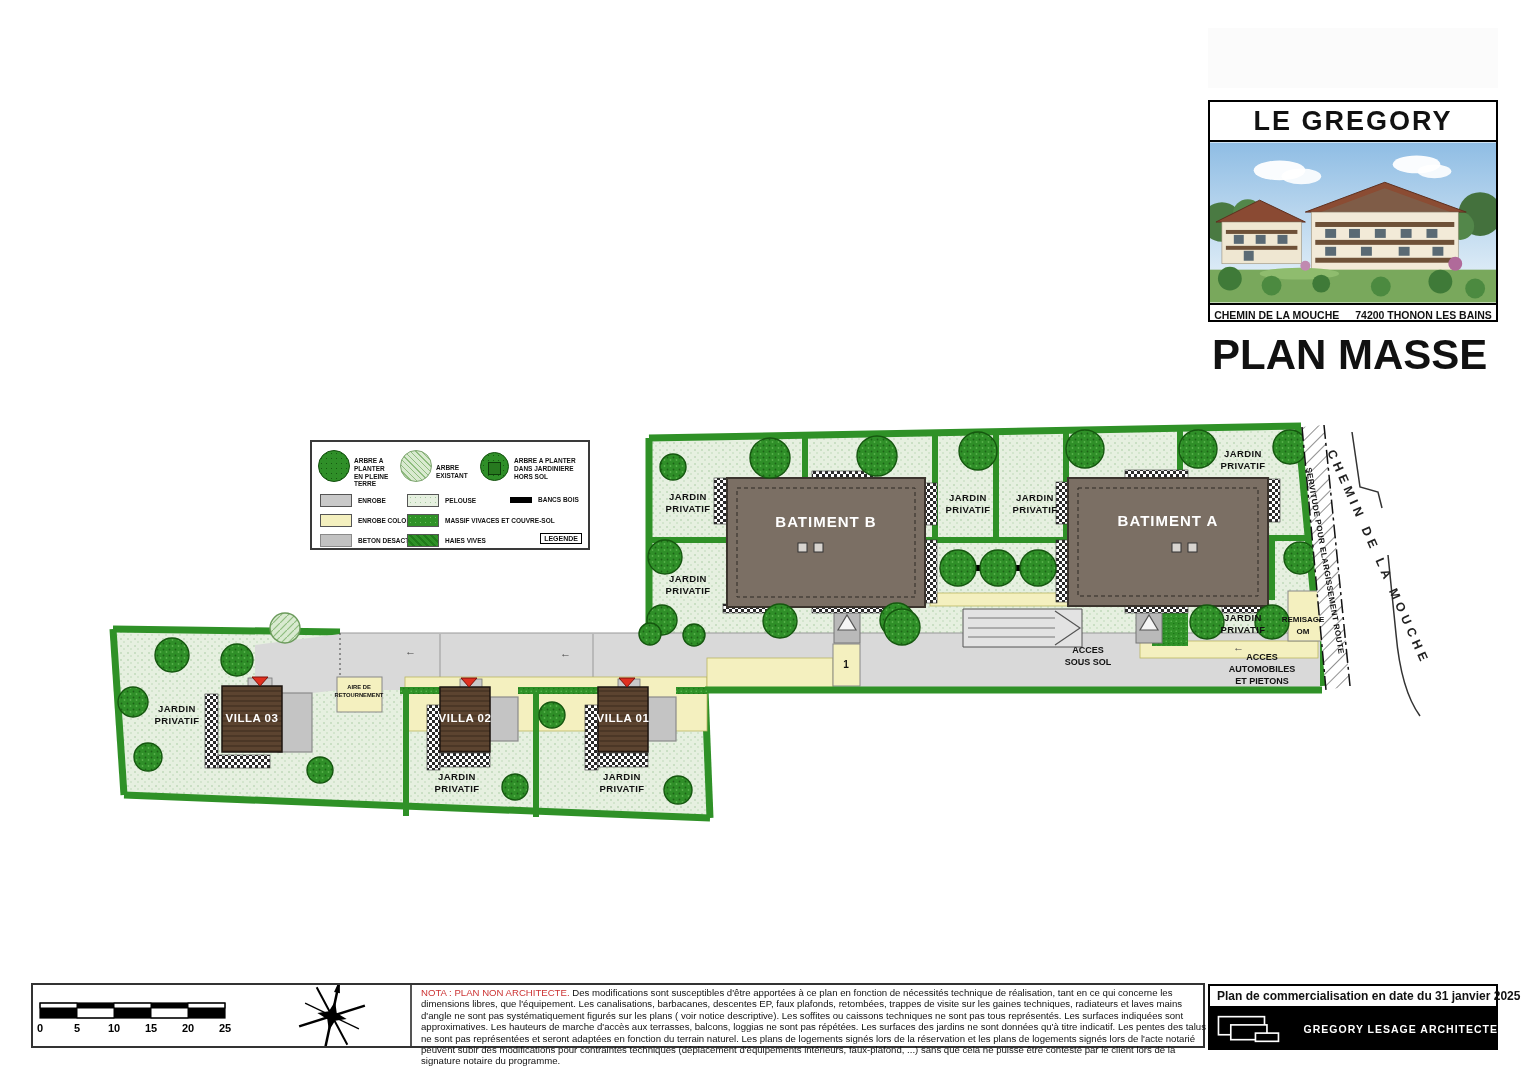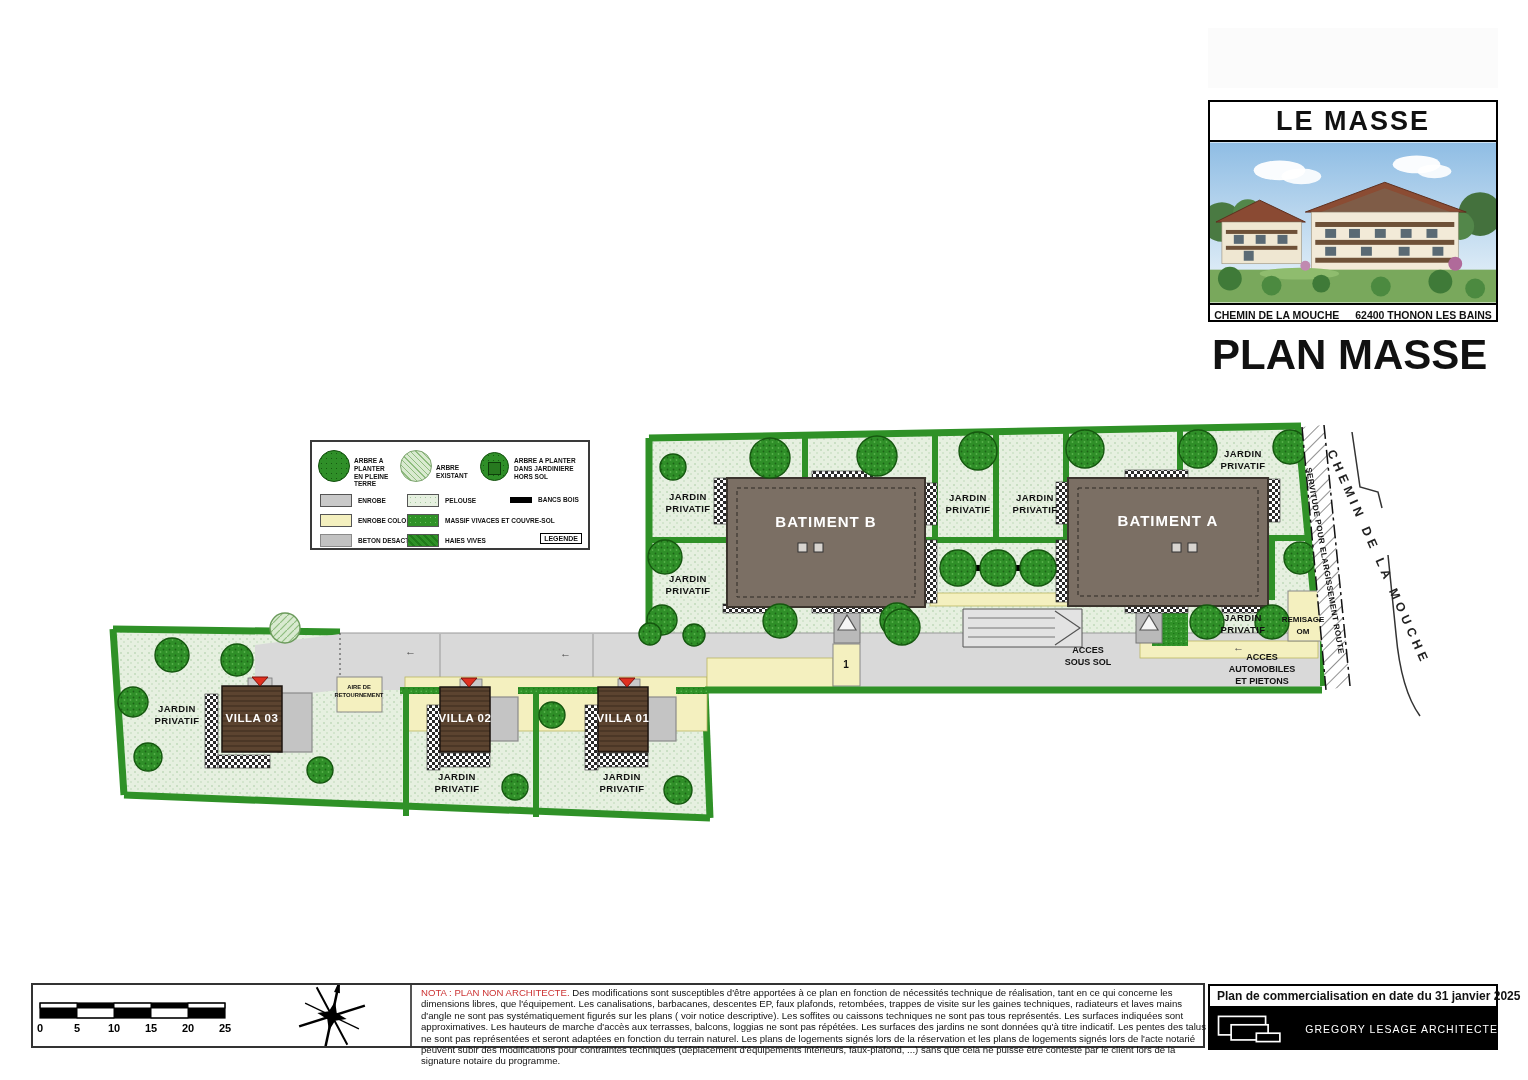--- a/index.html
+++ b/index.html
@@ -51,21 +51,21 @@
   .hedge7{stroke:#2f9127;stroke-width:7;}
 
   
   .bottom-left{left:31px;top:983px;width:1174px;height:65px;border:2px solid #333;box-sizing:border-box;background:#fff;}
   .bl-divider{position:absolute;left:377px;top:0;bottom:0;width:2px;background:#555;}
   .nota{position:absolute;left:388px;top:2px;width:786px;font-size:9.6px;line-height:1.19;color:#111;}
   .nota-warning{color:#cc3333;}
   .bottom-right-top{left:1208px;top:984px;width:290px;height:24px;border:2px solid #000;box-sizing:border-box;background:#fff;
                     font-size:12px;font-weight:bold;display:flex;align-items:center;padding-left:7px;white-space:nowrap;}
   .bottom-right-black{left:1208px;top:1008px;width:290px;height:42px;background:#000;display:flex;align-items:center;}
-  .architect-name{color:#fff;font-size:10.5px;font-weight:normal;letter-spacing:1px;margin-left:12px;white-space:nowrap;}
+  .architect-name{color:#fff;font-size:10.5px;font-weight:bold;letter-spacing:1px;margin-left:12px;white-space:nowrap;}
 </style>
 </head>
 <body>
 
 <div class="page">
 
   <div class="abs watermark"></div>
 
   <svg class="abs" style="left:0;top:0" width="1528" height="1080" viewBox="0 0 1528 1080">
     <defs>
@@ -311,21 +311,21 @@
       <text class="t-small" x="1262" y="684" text-anchor="middle">ET PIETONS</text>
       <text class="t-rem" x="1303" y="622" text-anchor="middle">REMISAGE</text>
       <text class="t-rem" x="1303" y="634" text-anchor="middle">OM</text>
       <text class="t-tiny" x="359" y="689" text-anchor="middle">AIRE DE</text>
       <text class="t-tiny" x="359" y="697" text-anchor="middle">RETOURNEMENT</text>
       <text class="t-one" x="846" y="668" text-anchor="middle">1</text>
     </g>
   </svg>
 
   <div class="abs titleblock">
-    <div class="tb-title">LE MASSE</div>
+    <div class="tb-title">LE GREGORY</div>
     <div class="tb-photo">
       <svg width="286" height="161" viewBox="0 0 288 161">
         <defs>
           <linearGradient id="skyG" x1="0" y1="0" x2="0" y2="1">
             <stop offset="0" stop-color="#8fbde4"></stop>
               <stop offset="1" stop-color="#dcebf6"></stop>
           </linearGradient>
         </defs>
         <rect width="288" height="130" fill="url(#skyG)"></rect>
         <ellipse cx="70" cy="28" rx="26" ry="10" fill="#fff" opacity="0.95"></ellipse>
@@ -366,21 +366,21 @@
         <circle cx="112" cy="142" r="9" fill="#3f7a38"></circle>
           <circle cx="172" cy="145" r="10" fill="#4c8a40"></circle>
         <circle cx="232" cy="140" r="12" fill="#3f7a38"></circle>
           <circle cx="267" cy="147" r="10" fill="#4c8a40"></circle>
         <circle cx="247" cy="122" r="7" fill="#b06a9a"></circle>
           <circle cx="96" cy="124" r="5" fill="#c08ab0"></circle>
       </svg>
     </div>
     <div class="tb-address">
       <span>CHEMIN DE LA MOUCHE</span>
-      <span>62400 THONON LES BAINS</span>
+      <span>74200 THONON LES BAINS</span>
     </div>
   </div>
   <div class="abs plan-masse">PLAN MASSE</div>
 
   <div class="abs legend">
     <div class="leg-circle tree-planter" style="left:6px;top:8px;width:32px;height:32px;"></div>
     <div class="leg-label" style="left:42px;top:15px;width:48px;">
       <div>ARBRE A PLANTER</div>
         <div>EN PLEINE TERRE</div>
     </div>

